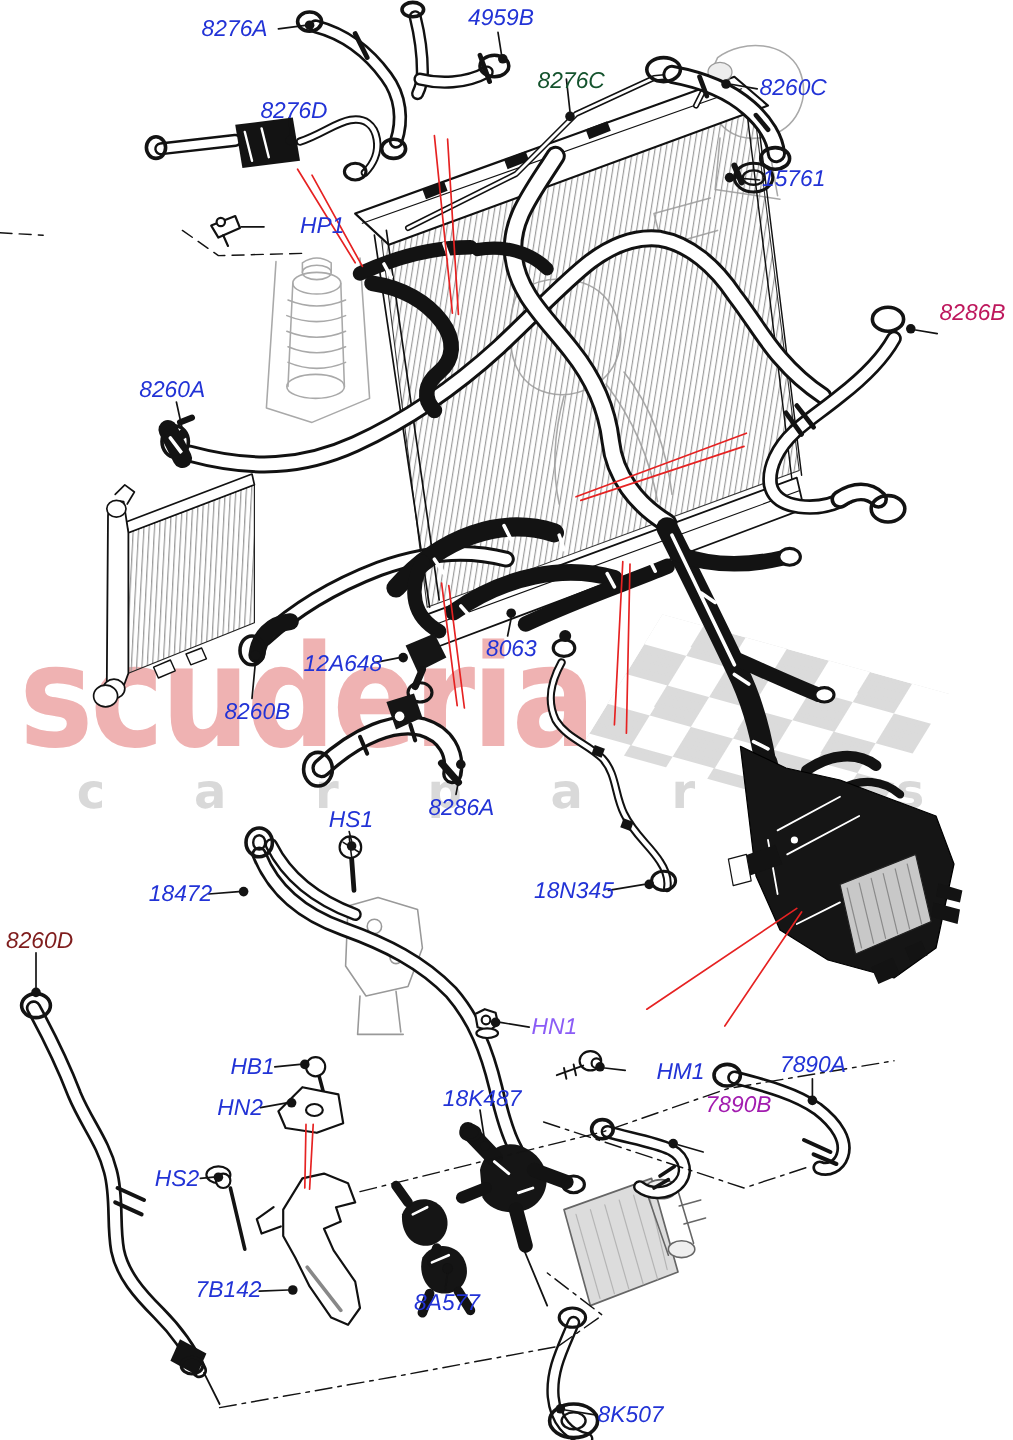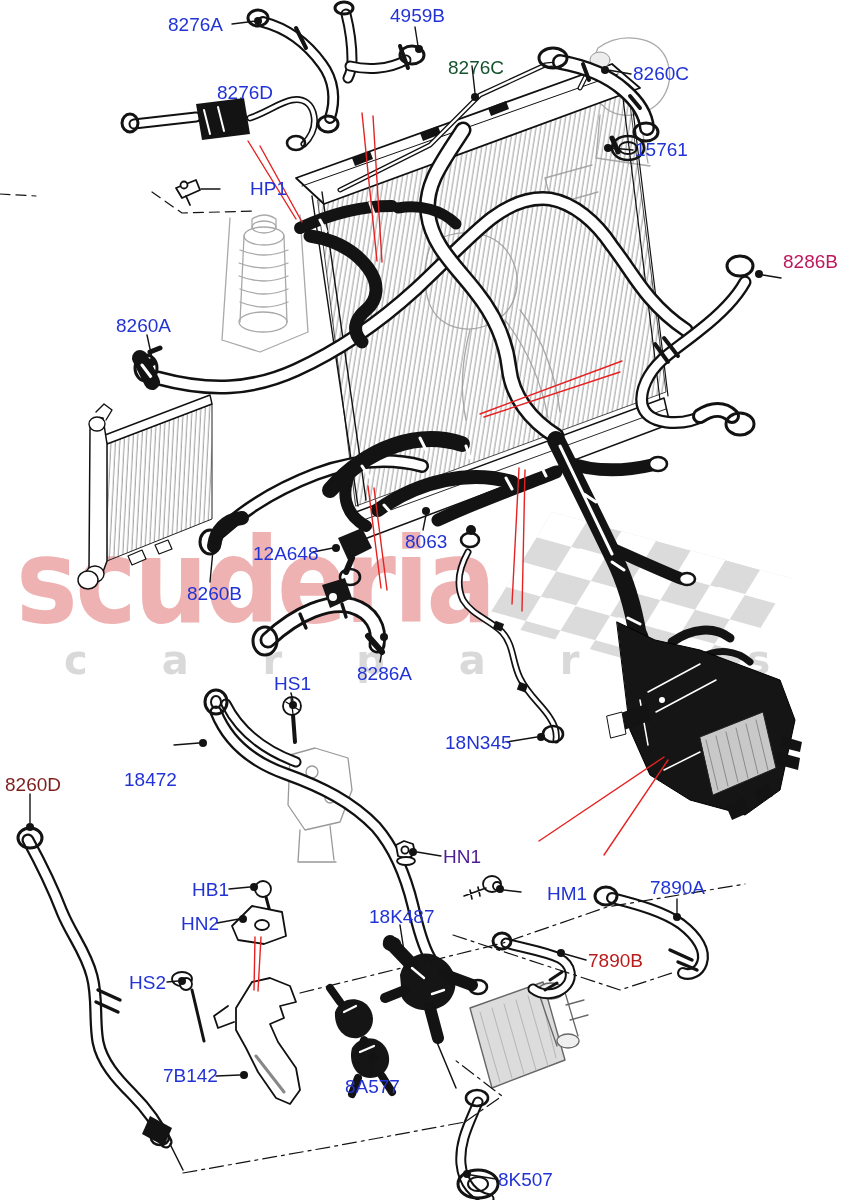--- a/index.html
+++ b/index.html
@@ -11,21 +11,21 @@
     letter-spacing:-3px;transform:scaleX(.88);transform-origin:0 0;user-select:none;}
   #wm-tagline{position:absolute;left:64px;top:640px;z-index:0;
     font-family:"DejaVu Sans", sans-serif;font-weight:bold;font-size:40px;line-height:1;
     letter-spacing:30px;user-select:none;}
   #wm-flag{position:absolute;left:552px;top:512px;width:248px;height:122px;z-index:1;
     transform:rotate(15.5deg) skewX(-16deg);transform-origin:0 0;
     background:repeating-conic-gradient(rgba(205,205,205,.72) 0% 25%, rgba(255,255,255,.65) 25% 50%);
     background-size:72px 56px;}
   #art{position:absolute;left:0;top:0;z-index:2;}
   #art path,#art line,#art ellipse,#art circle,#art polyline{stroke-linecap:round;stroke-linejoin:round;}
-  #labels-layer{position:absolute;left:0;top:0;width:844px;height:916px;z-index:3;}
+  #labels-layer{position:absolute;left:0;top:0;width:844px;height:916px;z-index:3;font-style:italic;}
   .lbl{position:absolute;font-size:19px;line-height:1.1;white-space:nowrap;cursor:pointer;}
 </style>
 </head>
 <body>
 
 <div id="page">
 
   <div id="wm-brand" style="color: rgb(239, 178, 178);">scuderia</div>
   <div id="wm-tagline" style="color: rgb(217, 217, 217);">c a r   p a r t s</div>
   <div id="wm-flag"></div>
@@ -397,28 +397,28 @@
       <div class="lbl" style="left: 635px; top: 140px; color: rgb(34, 51, 214);">15761</div>
       <div class="lbl" style="left: 217px; top: 83px; color: rgb(34, 51, 214);">8276D</div>
       <div class="lbl" style="left: 222px; top: 179px; color: rgb(34, 51, 214); margin-left: 28px;">HP1</div>
       <div class="lbl" style="left: 783px; top: 252px; color: #be185d;">8286B</div>
       <div class="lbl" style="left: 116px; top: 316px; color: rgb(34, 51, 214);">8260A</div>
       <div class="lbl" style="left: 187px; top: 584px; color: rgb(34, 51, 214);">8260B</div>
       <div class="lbl" style="left: 253px; top: 544px; color: rgb(34, 51, 214);">12A648</div>
       <div class="lbl" style="left: 405px; top: 532px; color: rgb(34, 51, 214);">8063</div>
       <div class="lbl" style="left: 357px; top: 664px; color: rgb(34, 51, 214);">8286A</div>
       <div class="lbl" style="left: 445px; top: 733px; color: rgb(34, 51, 214);">18N345</div>
-      <div class="lbl" style="left: 124px; top: 736px; color: rgb(34, 51, 214); margin-top: 34px;">18472</div>
+      <div class="lbl" style="left: 124px; top: 736px; color: rgb(34, 51, 214);">18472</div>
       <div class="lbl" style="left: 274px; top: 674px; color: rgb(34, 51, 214);">HS1</div>
       <div class="lbl" style="left: 5px; top: 775px; color: #7f1d1d;">8260D</div>
-      <div class="lbl" style="left: 443px; top: 847px; color: #4c1d95;">HN1</div>
+      <div class="lbl" style="left: 443px; top: 847px; color: #8b5cf6;">HN1</div>
       <div class="lbl" style="left: 192px; top: 880px; color: rgb(34, 51, 214);">HB1</div>
       <div class="lbl" style="left: 181px; top: 914px; color: rgb(34, 51, 214);">HN2</div>
       <div class="lbl" style="left: 523px; top: 884px; color: rgb(34, 51, 214); margin-left: 24px;">HM1</div>
       <div class="lbl" style="left: 369px; top: 907px; color: rgb(34, 51, 214);">18K487</div>
       <div class="lbl" style="left: 650px; top: 878px; color: rgb(34, 51, 214);">7890A</div>
-      <div class="lbl" style="left: 588px; top: 951px; color: #b91c1c;">7890B</div>
+      <div class="lbl" style="left: 588px; top: 912px; color: #a21caf;">7890B</div>
       <div class="lbl" style="left: 129px; top: 973px; color: rgb(34, 51, 214);">HS2</div>
       <div class="lbl" style="left: 163px; top: 1066px; color: rgb(34, 51, 214);">7B142</div>
       <div class="lbl" style="left: 345px; top: 1077px; color: rgb(34, 51, 214);">8A577</div>
       <div class="lbl" style="left: 498px; top: 1170px; color: rgb(34, 51, 214);">8K507</div>
     </div>
 </div>
 
 </body></html>

